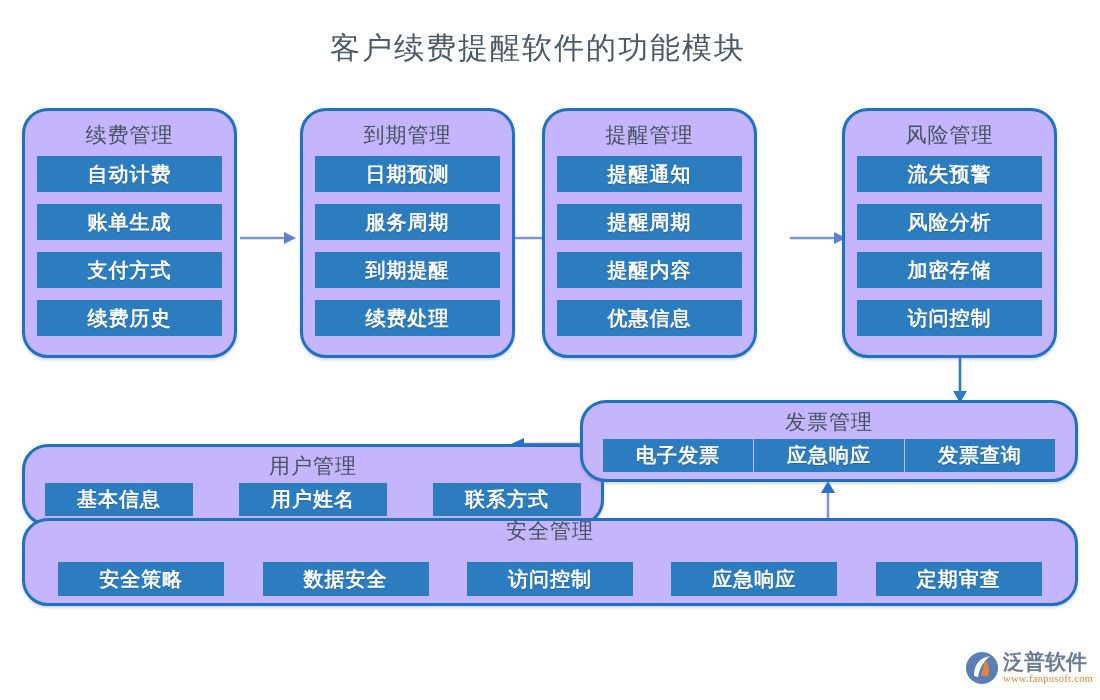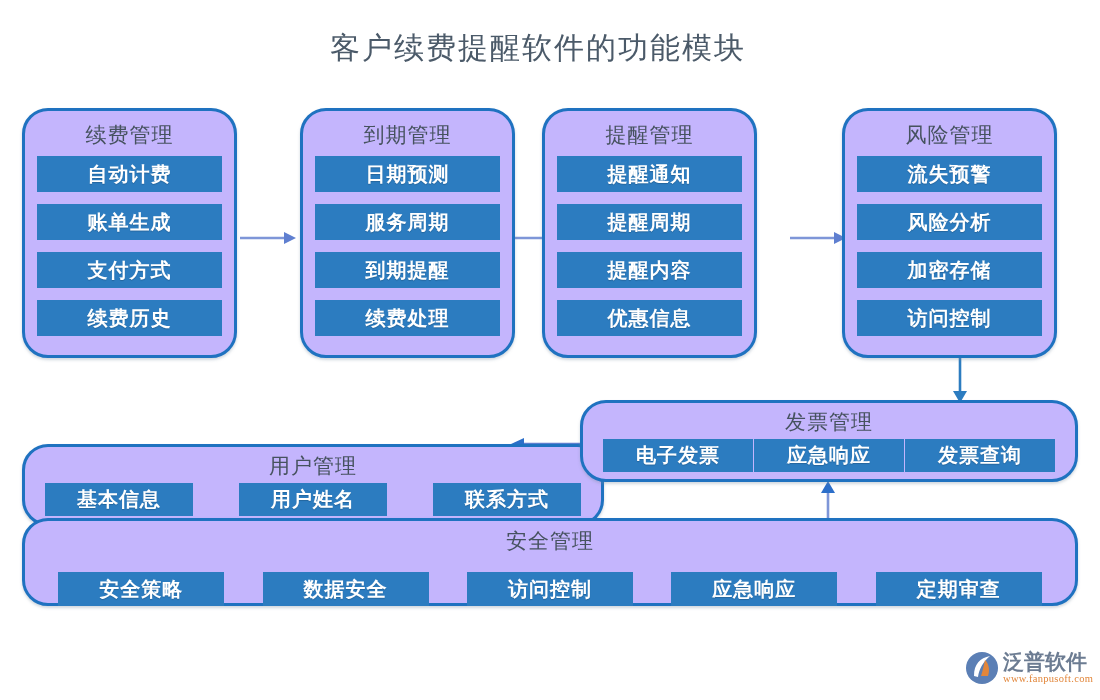--- a/index.html
+++ b/index.html
@@ -102,21 +102,21 @@
   #box-invoice { left: 580px; width: 498px; }
   #box-invoice .item-chip { width: 150px; }
 
   
   #box-security {
     left: 22px;
     top: 518px;
     width: 1056px;
     height: 88px;
   }
-  #box-security .module-header { margin-top: 10px; margin-bottom: 8px; }
+  #box-security .module-header { margin-bottom: 8px; }
   #box-security .chips {
     display: flex;
     justify-content: space-around;
     padding: 12px 14px;
   }
   #box-security .item-chip { width: 166px; height: 34px; }
 
   
   .arrow-svg {
     position: absolute;

